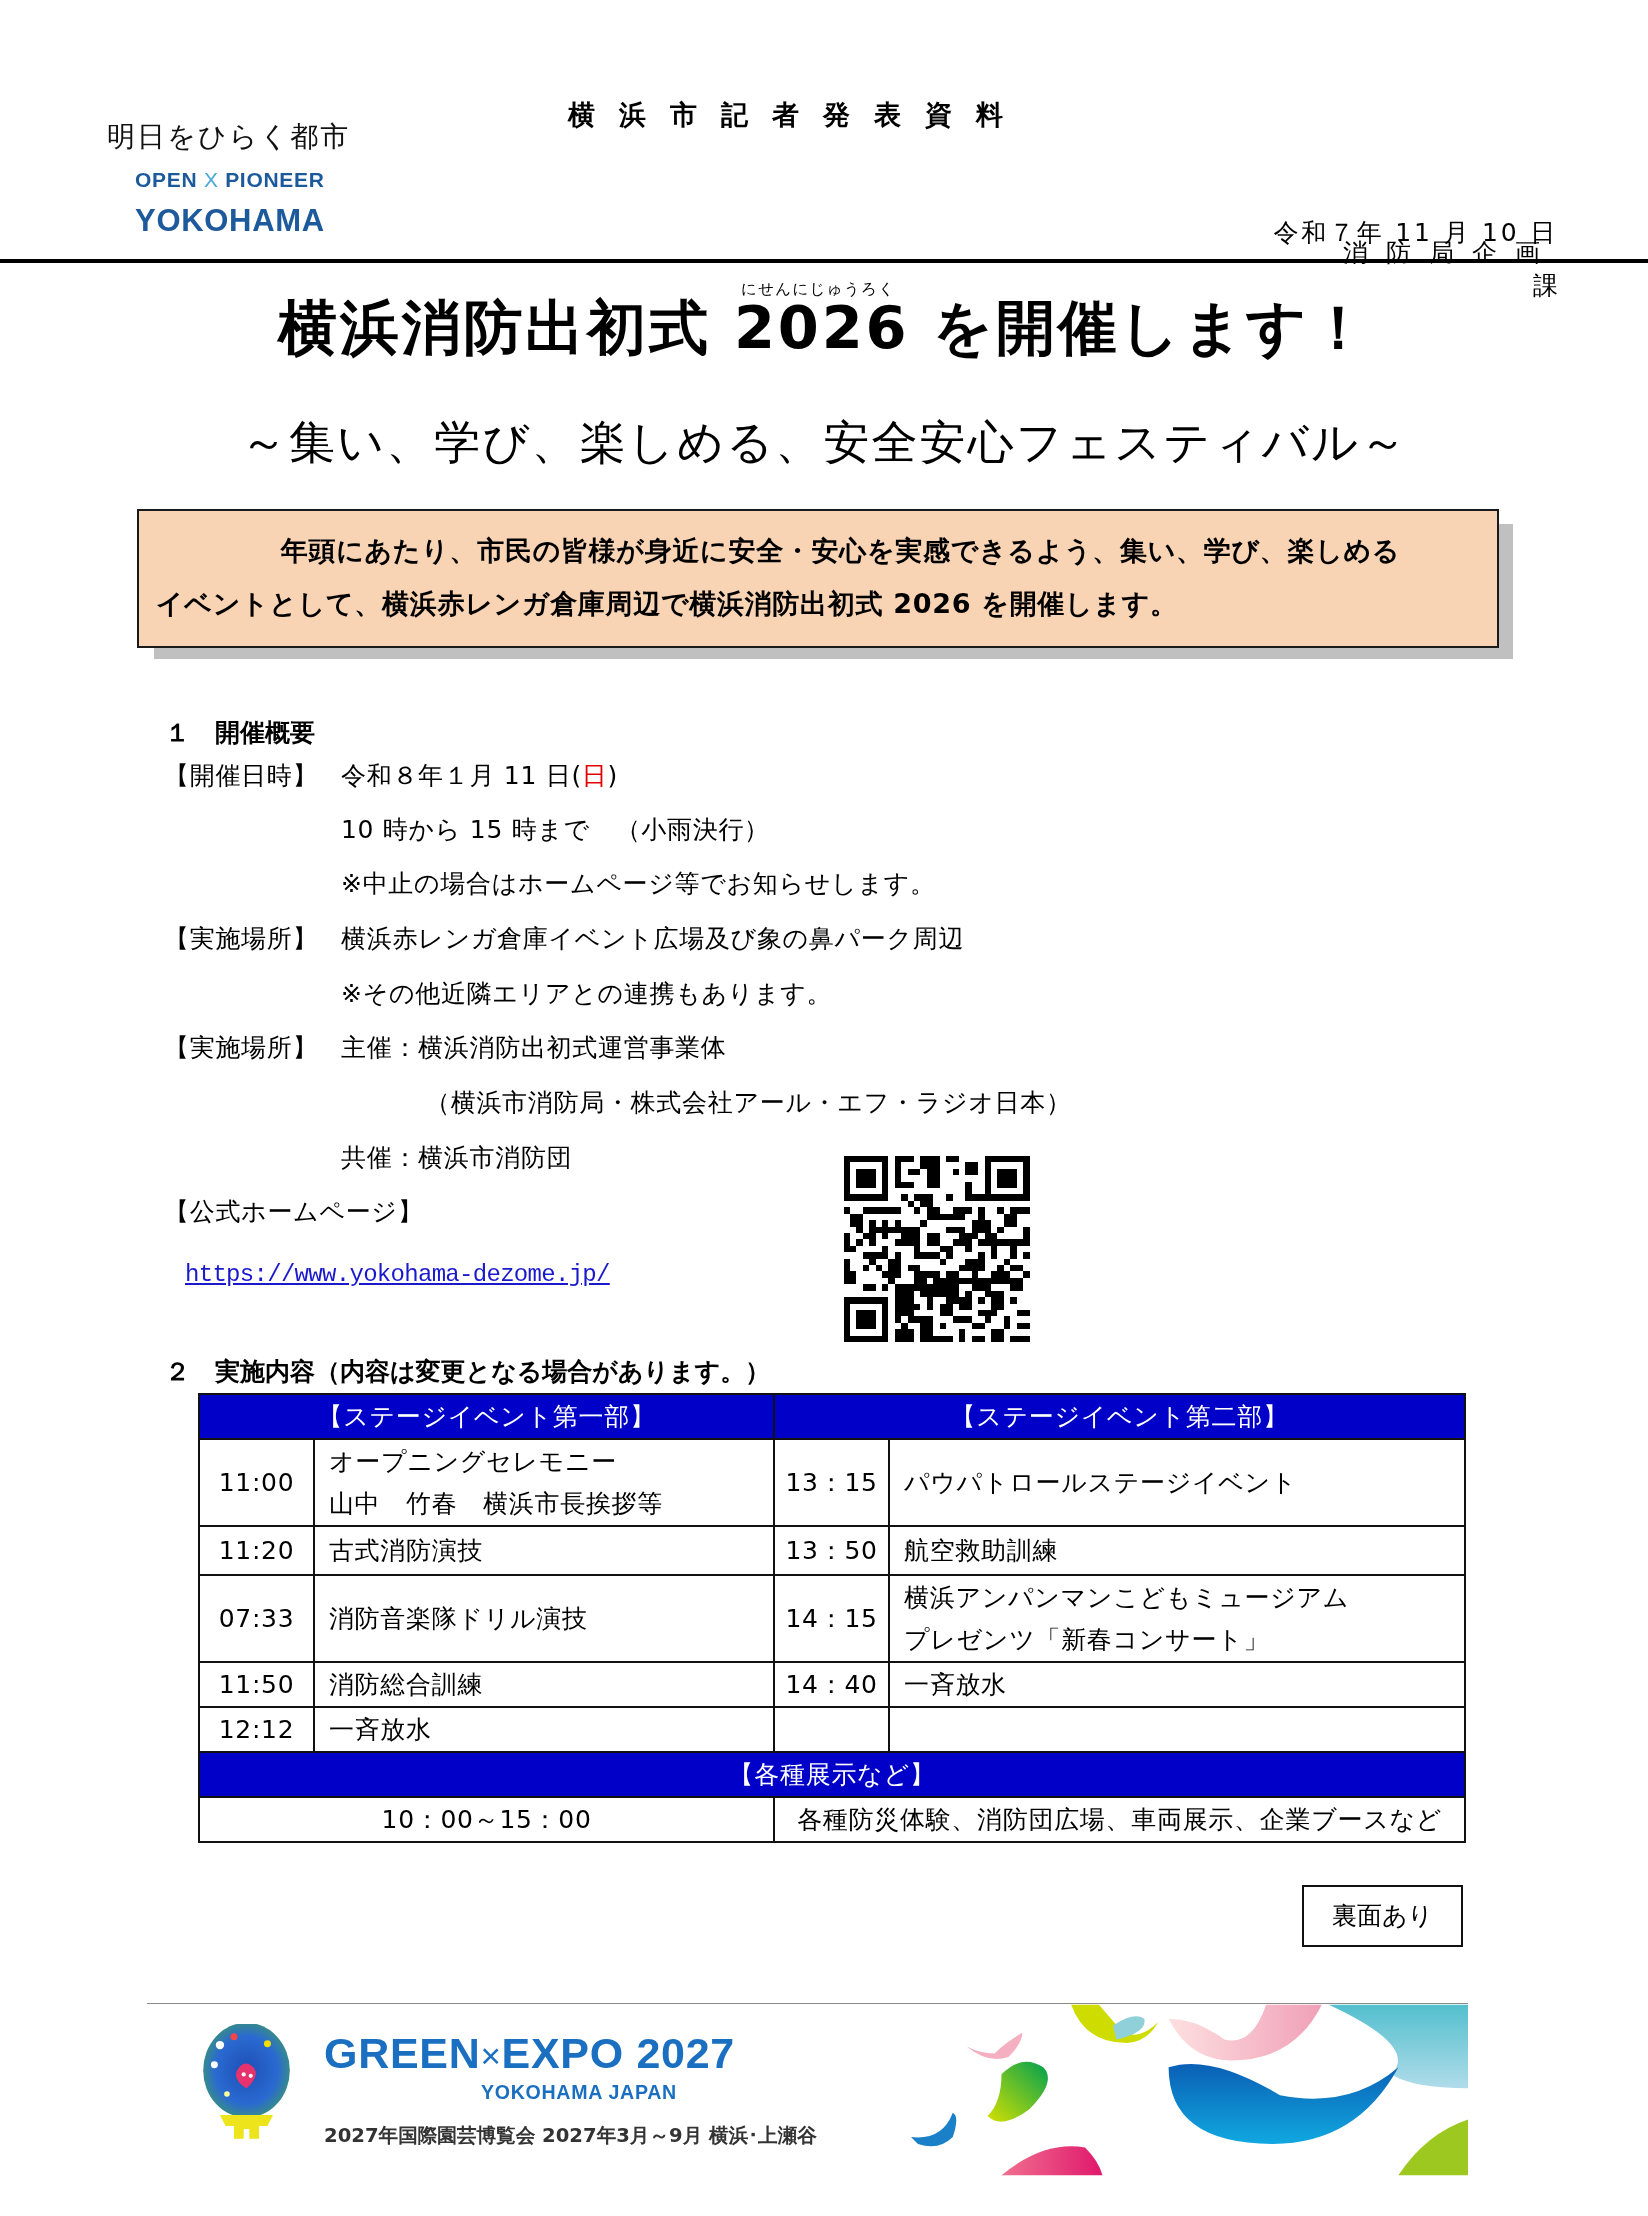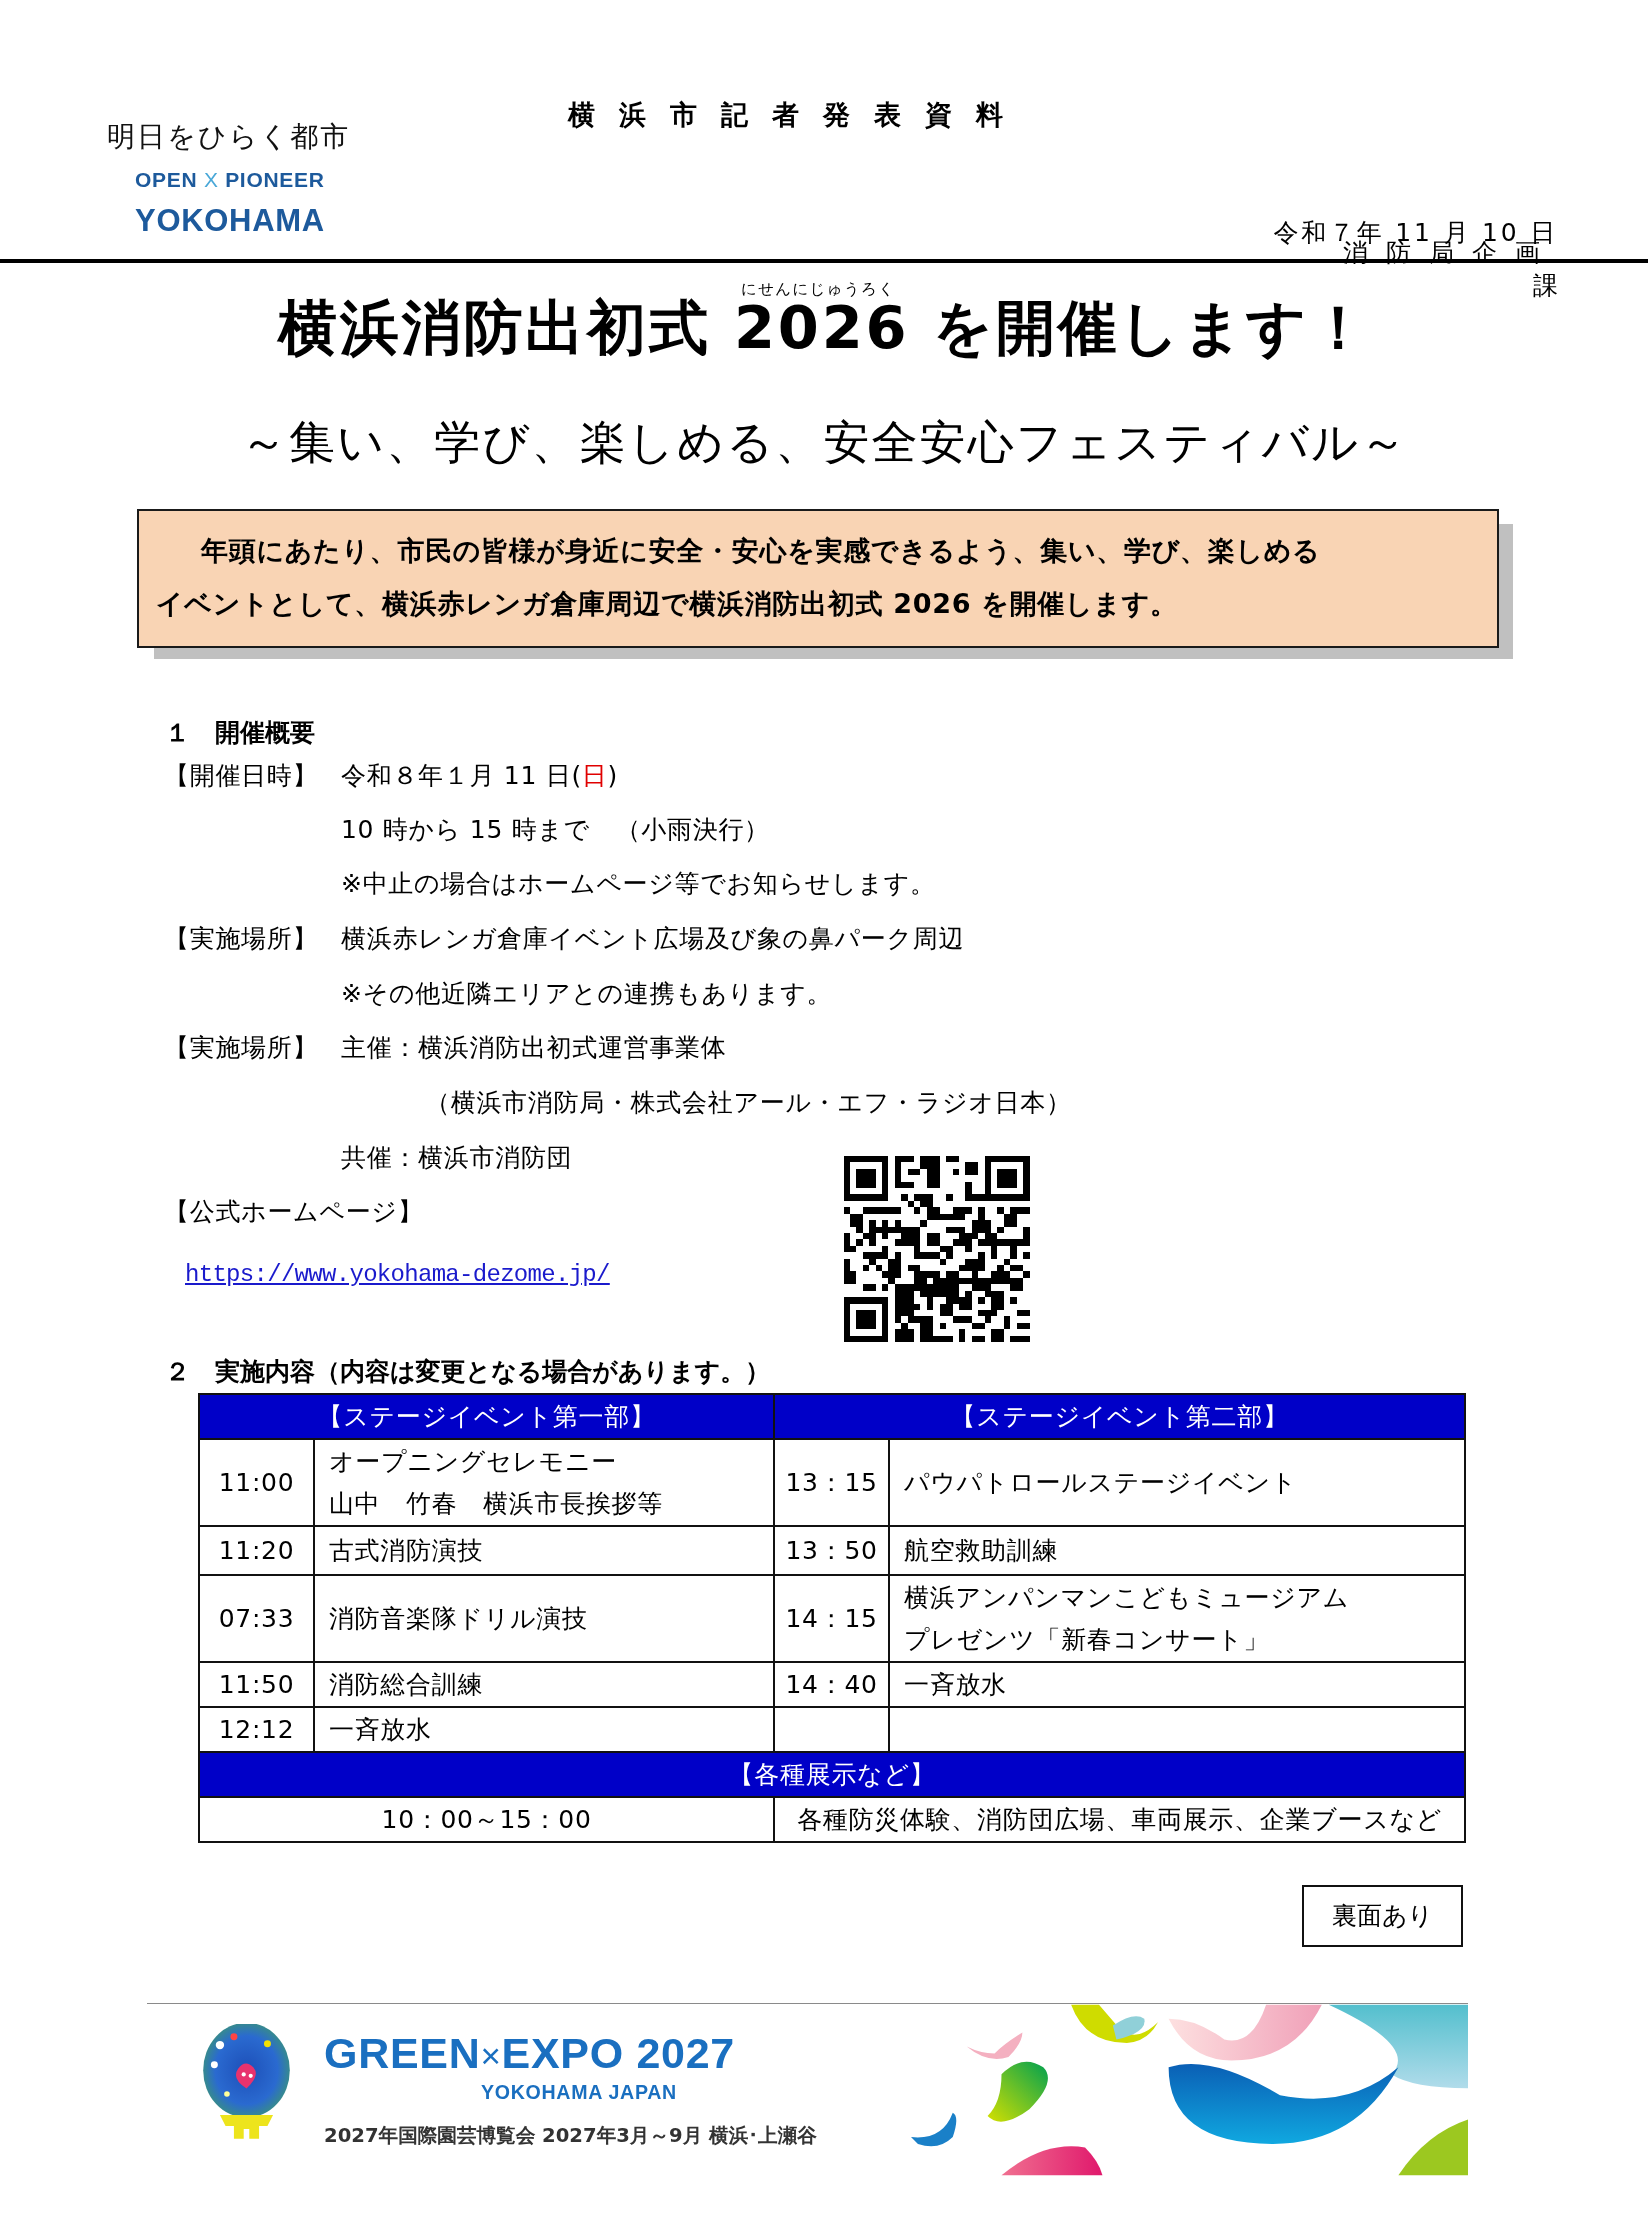--- a/index.html
+++ b/index.html
@@ -22,21 +22,21 @@
 
   
   .ruby { left: 741px; top: 279px; font-size: 15.4px; letter-spacing: 1.4px; }
   .title { left: 0; width: 1649px; top: 289px; text-align: center; font-size: 59px; font-weight: bold; letter-spacing: 2.8px; }
   .subtitle { left: 0; width: 1649px; top: 412px; text-align: center; font-size: 46px; letter-spacing: 2.1px; }
 
   
   .lead-shadow { left: 154px; top: 524px; width: 1359px; height: 135px; background: #c0c0c0; }
   .lead-box { left: 137px; top: 509px; width: 1362px; height: 139px; background: #f9d4b4; border: 2.8px solid #1a1a1a; padding: 12.6px 17px 0 34px; font-size: 27px; font-weight: bold; line-height: 53px; letter-spacing: 0.7px; }
   .lead-box p { white-space: nowrap; }
-  .lead-box .indent { padding-left: 28px; }
+  .lead-box .indent { padding-left: 28px; text-align: center; }
   .lead-box .second { margin-left: -17px; }
 
   
   .sec-head { font-size: 25px; font-weight: bold; }
   .sec1 { left: 165px; top: 716px; }
   .sec1 .num { display: inline-block; width: 50px; }
   .row { position: absolute; left: 164px; font-size: 25px; letter-spacing: 0.7px; white-space: nowrap; }
   .label { display: inline-block; width: 177px; }
   .red { color: #e00000; }
 

